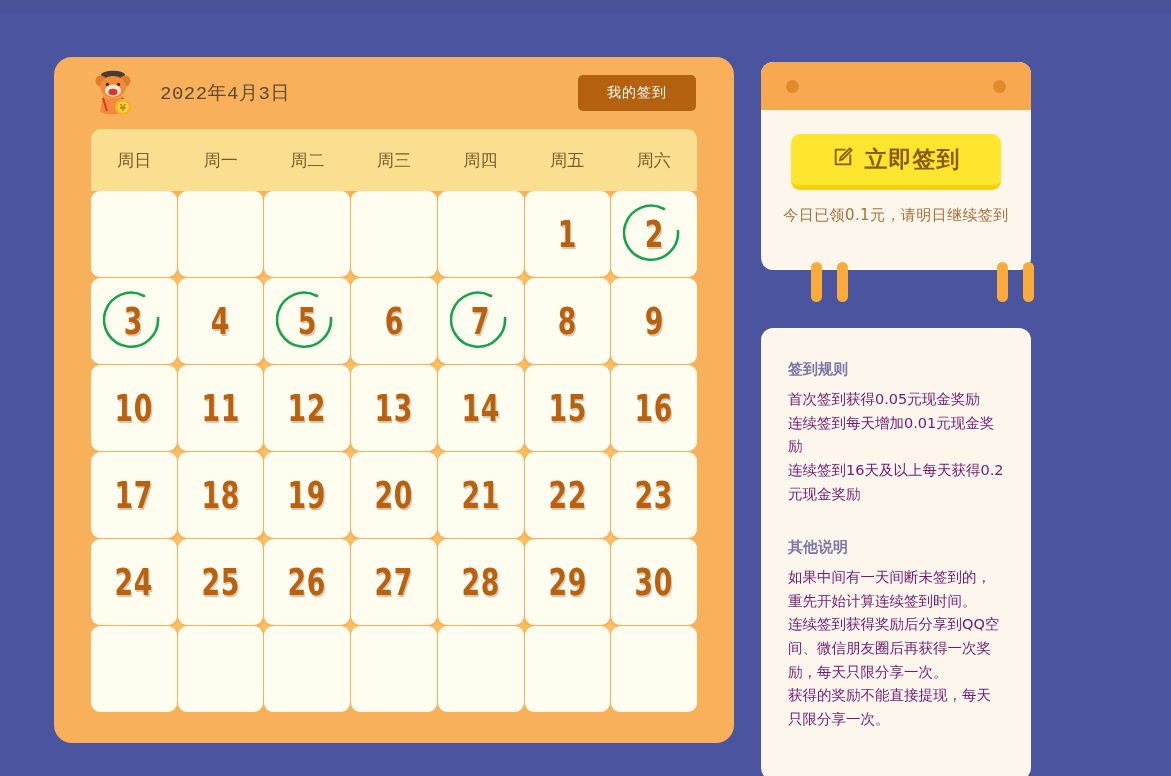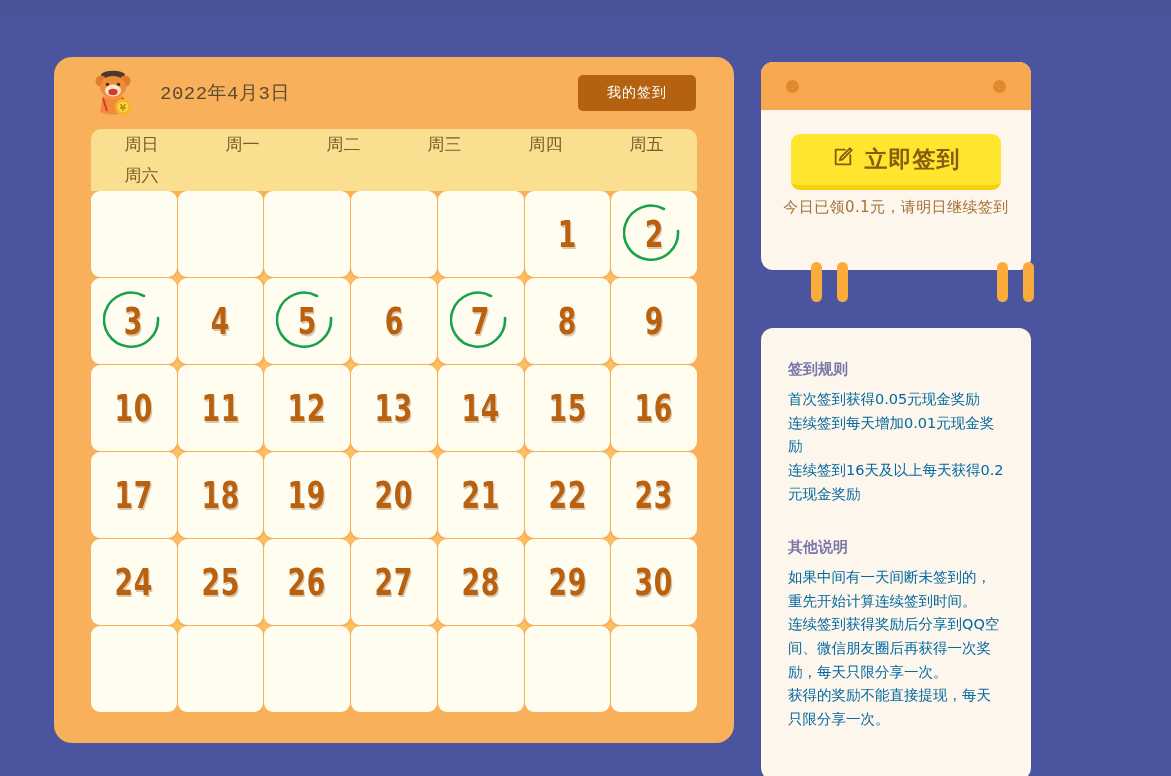--- a/index.html
+++ b/index.html
@@ -83,21 +83,21 @@
     font-family: "DejaVu Sans", "Liberation Sans", sans-serif;
     letter-spacing: 1px;
   }
 
   .weekday-row {
     margin: 0 37px;
     height: 62px;
     background: #fbdf90;
     border-radius: 10px 10px 0 0;
     display: grid;
-    grid-template-columns: repeat(6, 1fr);
+    grid-template-columns: repeat(7, 1fr);
     align-items: center;
   }
   .weekday {
     text-align: center;
     font-size: 17px;
     color: #7a5b2a;
     font-family: "DejaVu Sans", "Liberation Sans", sans-serif;
   }
 
   .days-grid {
@@ -200,21 +200,21 @@
     display: inline-flex;
     align-items: center;
     justify-content: center;
     gap: 11px;
     font-family: "DejaVu Sans", "Liberation Sans", sans-serif;
     letter-spacing: 1px;
   }
   .signin-btn .edit-ico { flex: none; display: block; }
 
   .signin-status {
-    margin-top: 8px;
+    margin-top: 16px;
     font-size: 15px;
     color: #a5703a;
     font-family: "DejaVu Sans", "Liberation Sans", sans-serif;
     letter-spacing: 0.4px;
   }
 
   
   .binders {
     position: relative;
     height: 26px;
@@ -237,21 +237,21 @@
   }
   .rules-title {
     font-size: 15px;
     font-weight: bold;
     color: #7b76a8;
     margin-bottom: 9px;
     font-family: "DejaVu Sans", "Liberation Sans", sans-serif;
   }
   .rules-line {
     font-size: 14.5px;
-    color: #0369a1;
+    color: #701a75;
     line-height: 1.63;
     font-family: "DejaVu Sans", "Liberation Sans", sans-serif;
   }
   .rules-gap { height: 32px; }
 </style>
 </head>
 <body>
 
 <div class="top-band"></div>
 

